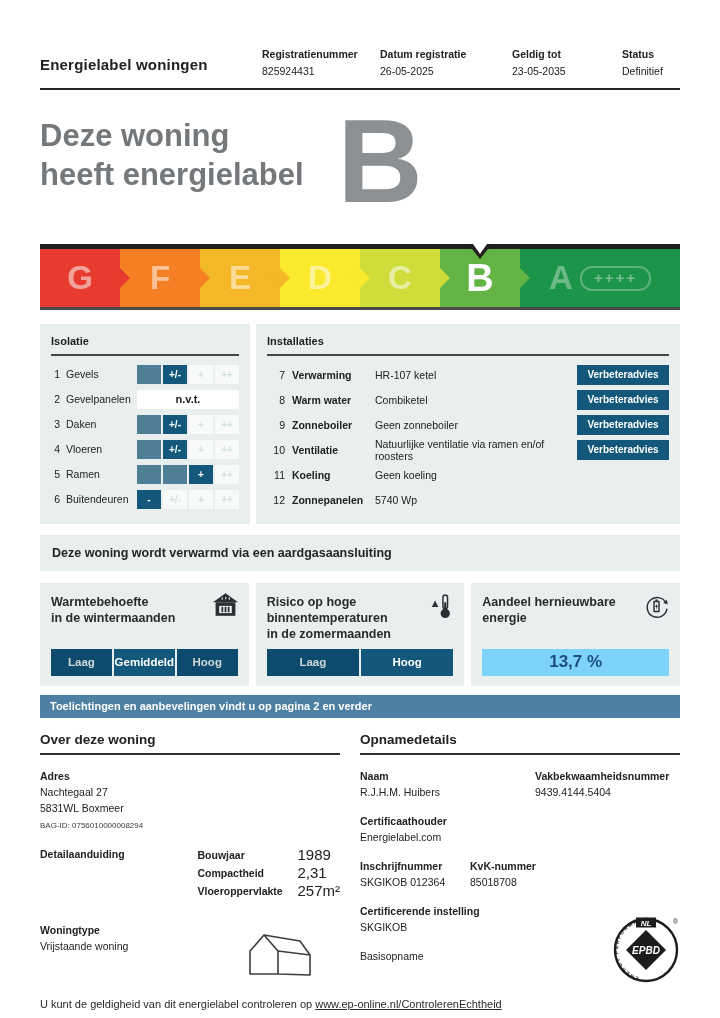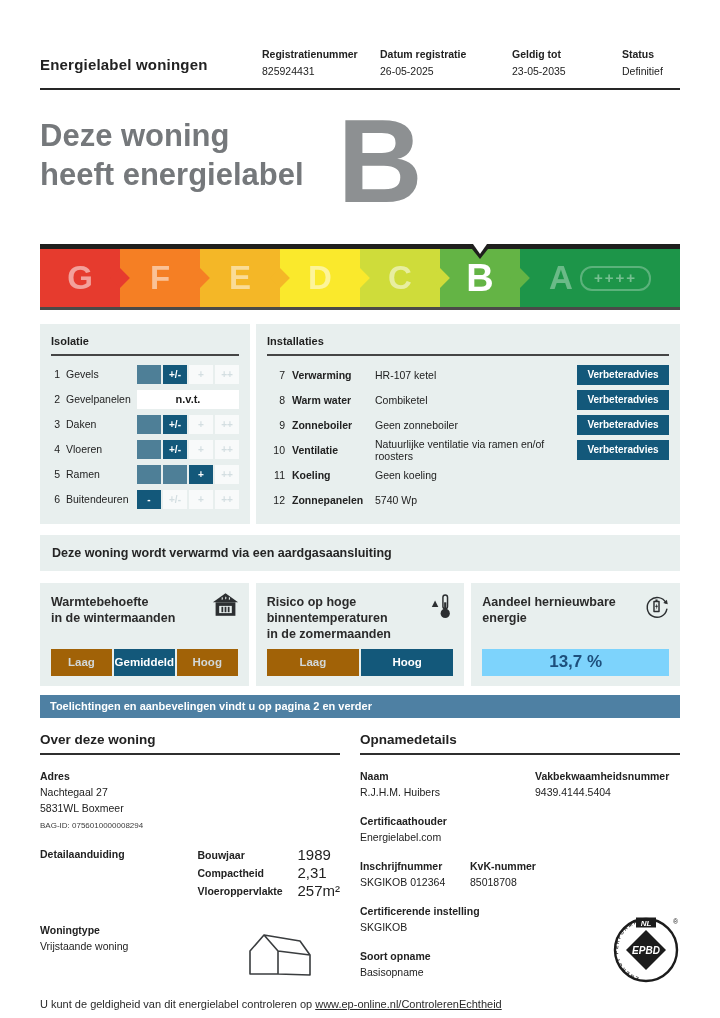--- a/index.html
+++ b/index.html
@@ -75,21 +75,21 @@
   .gas-bar { margin-top:11px; background:#e8efee; padding:11px 12px; font-size:12.5px;
     font-weight:bold; color:#252525; }
 
   
   .summary { display:flex; gap:7px; margin-top:12px; }
   .sum-box { flex:1; background:#e8efee; padding:11px 11px 10px 11px; height:103px;
     position:relative; display:flex; flex-direction:column; }
   .sum-title { font-size:12.5px; font-weight:bold; line-height:16px; color:#2b2b2b; padding-right:34px; }
   .sum-icon { position:absolute; top:10px; right:10px; }
   .sum-opts { display:flex; gap:2px; margin-top:auto; height:27px; }
-  .opt { flex:1; background:#a16207; color:#d2d8d9; font-size:11.5px; font-weight:bold;
+  .opt { flex:1; background:#0c4a6e; color:#d2d8d9; font-size:11.5px; font-weight:bold;
     display:flex; align-items:center; justify-content:center; }
   .opt.active { background:#13587a; color:#ffffff; }
   .sum-value { margin-top:auto; height:27px; background:#7dd3fc; display:flex; align-items:center;
     justify-content:center; font-size:17px; font-weight:bold; color:#1d4f7c; }
 
   
   .note-bar { margin-top:9px; background:#4e80a3; color:#ffffff; font-size:11px; font-weight:bold;
     padding:5px 10px 6px 10px; }
 
   
@@ -436,21 +436,20 @@
           <div class="fval">85018708</div>
         </div>
       </div>
 
       <div class="fgroup">
         <div class="flab">Certificerende instelling</div>
         <div class="fval">SKGIKOB</div>
       </div>
 
       <div class="fgroup">
-        <div class="flab">Soort opname</div>
         <div class="fval">Basisopname</div>
       </div>
 
       <span class="stamp">
         <svg width="68" height="68" viewBox="0 0 68 68">
           <defs>
             <path id="ringL" d="M34,62 A28,28 0 0 1 34,6" fill="none"></path>
             <path id="ringR" d="M34,6 A28,28 0 0 1 34,62" fill="none"></path>
           </defs>
           <circle cx="34" cy="34" r="31" fill="none" stroke="#1c1c1c" stroke-width="2.4"></circle>

